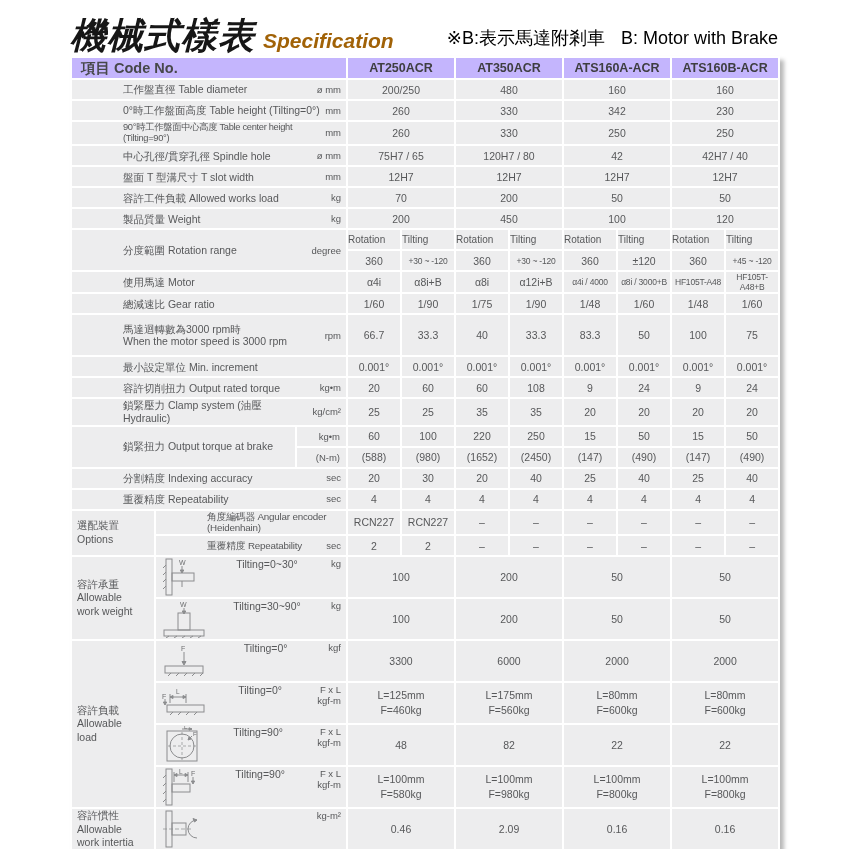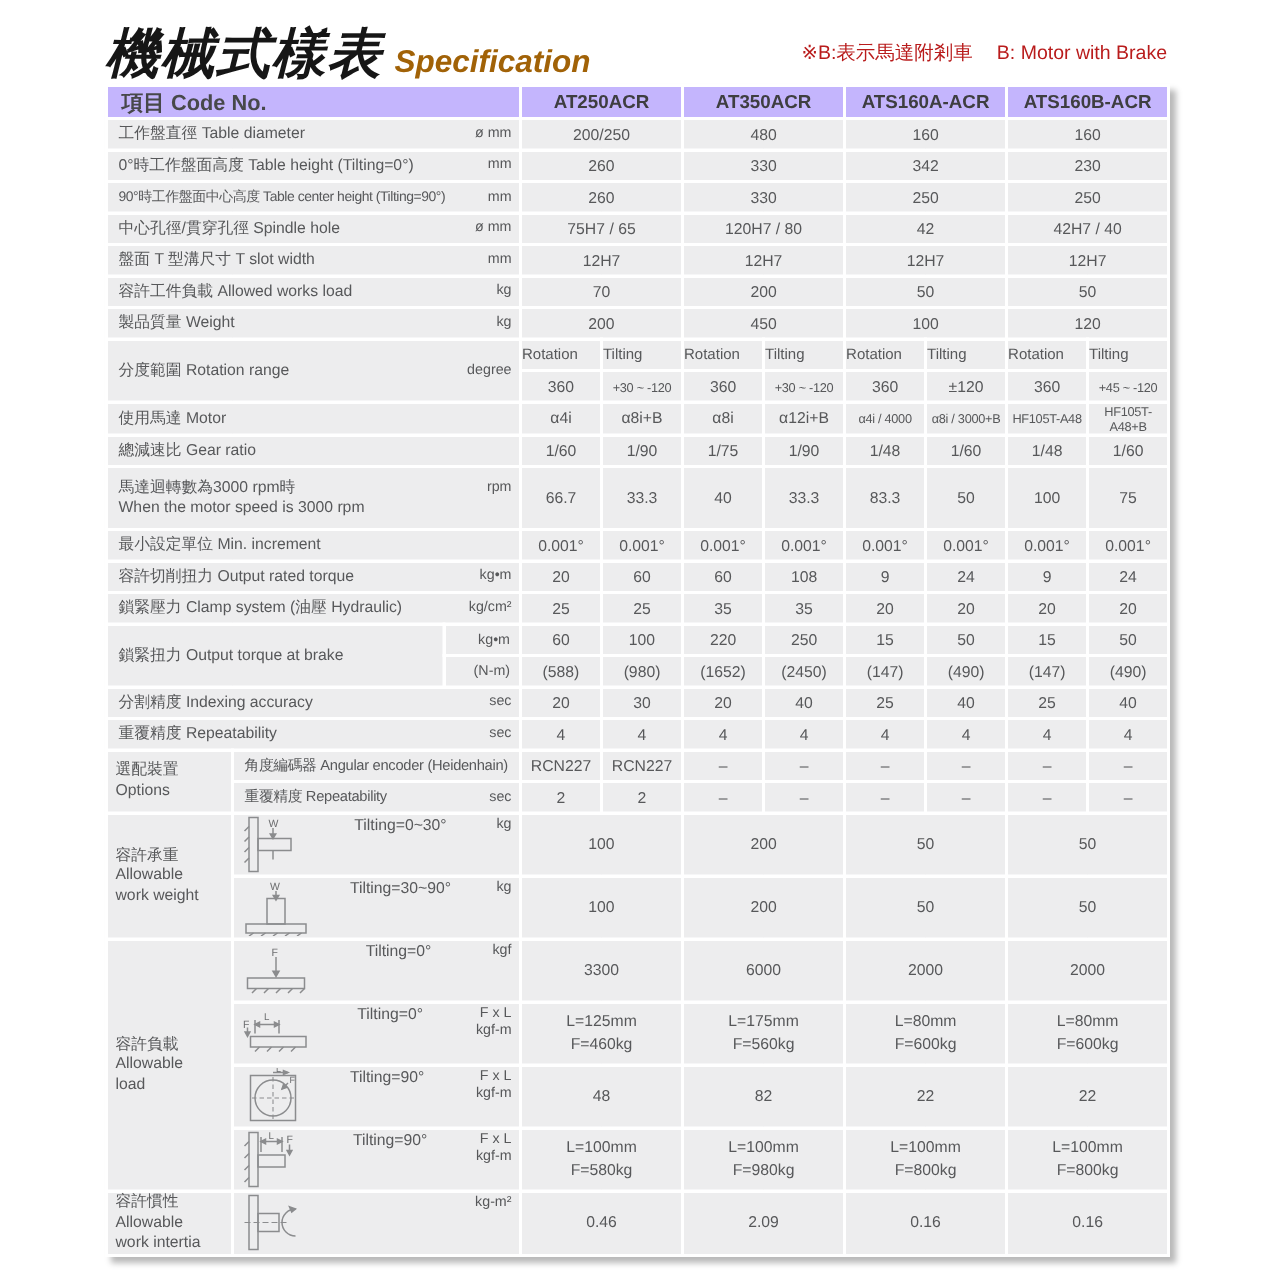--- a/index.html
+++ b/index.html
@@ -3,39 +3,39 @@
 <meta charset="utf-8">
 <style>
   * { box-sizing: border-box; margin: 0; padding: 0; }
   html,body { width: 850px; height: 849px; background: #fff; overflow: hidden; }
   body { font-family: "Liberation Sans", "DejaVu Sans", sans-serif; color: #57585a; position: relative; }
   .page { position: absolute; left: 70px; top: 12px; width: 708px; }
 
   .header { position: relative; height: 44px; }
   .t-zh { font-size: 36px; font-weight: bold; font-style: italic; color: #161616; letter-spacing: 1px; }
   .t-en { font-size: 21px; font-weight: bold; font-style: italic; color: #a16207; margin-left: 8px; }
-  .note { position: absolute; right: 0; top: 14px; font-size: 13px; color: #b91c1c; }
+  .note { position: absolute; right: 0; top: 14px; font-size: 18px; color: #000000; }
   .note-en { margin-left: 16px; }
 
   table.spec { border-collapse: collapse; width: 708px; table-layout: fixed;
                box-shadow: 4px 4px 4px rgba(0,0,0,.28); background: #fff; }
   .spec th, .spec td { border: 2px solid #fff; background: #ededee; height: 21px;
                font-size: 10.5px; font-weight: normal; color: #57585a; padding: 0;
                vertical-align: middle; overflow: hidden; }
   .spec thead th { background: #c4b5fd; color: #3e3e40; font-weight: bold; font-size: 12.5px; height: 22px; text-align: center; }
   .spec th.corner { text-align: left; padding-left: 9px; font-size: 14.5px; color: #47484a; }
 
   tr.tall td { height: 42px; }
   td.val { text-align: center; }
   td.val.sm { font-size: 8.5px; letter-spacing: -0.2px; }
   td.val.pre { white-space: pre-line; line-height: 1.45; }
   td.subhead { text-align: left; font-size: 10px; }
   td.unitcell { text-align: right; padding-right: 6px; font-size: 9.5px; }
 
-  .lblflex { display: flex; justify-content: space-between; padding: 0 5px 0 7px; }
+  .lblflex { display: flex; align-items: center; justify-content: space-between; padding: 0 5px 0 7px; margin-left: 44px; }
   .lbl { font-size: 10.5px; line-height: 1.2; }
   .lbl.sm { font-size: 9.3px; letter-spacing: -0.3px; }
   tr.opt .lbl { font-size: 9.8px; letter-spacing: -0.2px; }
   .unit { font-size: 9.5px; text-align: right; white-space: pre-line; line-height: 1.2; flex: none; padding-left: 3px; }
   td.group { text-align: left; padding: 0 3px 0 5px; font-size: 10.5px; white-space: pre-line; line-height: 1.3; }
 
   .iconflex { display: flex; align-items: flex-start; padding: 0 5px 0 6px; }
   .icon { flex: none; display: inline-flex; }
   .icon svg { stroke: #8b8c8e; fill: none; stroke-width: 1; }
   .icon text { stroke: none; fill: #6d6e70; }

